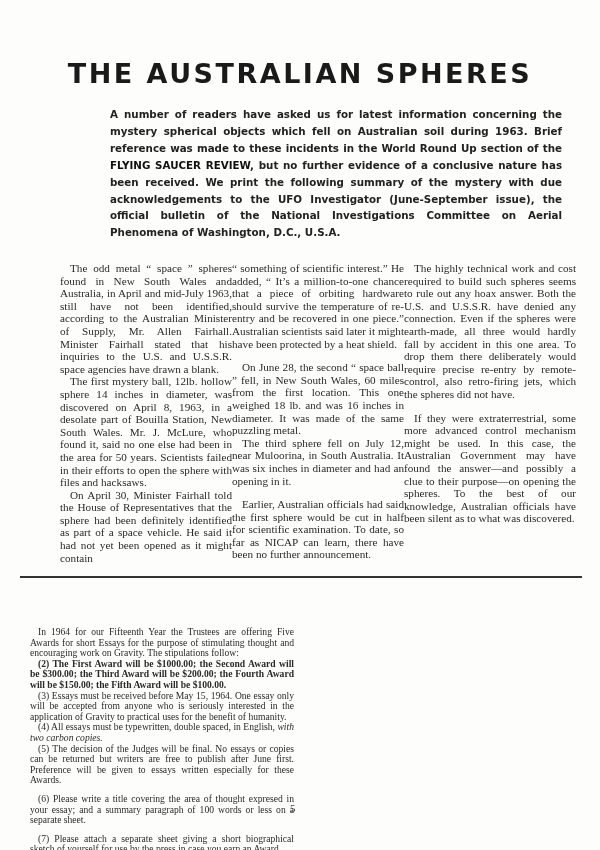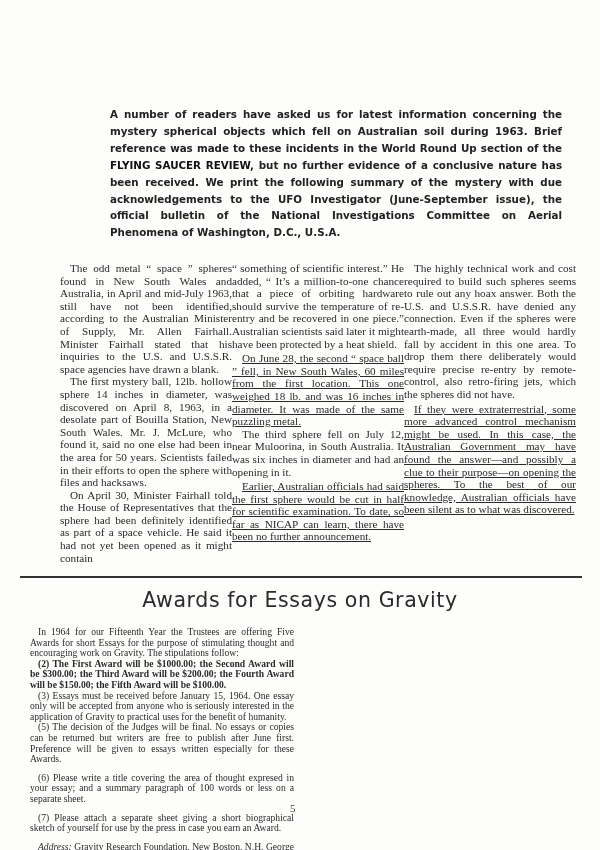--- a/index.html
+++ b/index.html
@@ -19,21 +19,21 @@
       font-family: "DejaVu Sans", sans-serif; font-weight: bold; font-size: 10.3px;
       line-height: 16.9px; text-align: justify; color: #222;
     }
     .intro .emph { font-weight: bold; color: #111; }
     .cols {
       position: absolute; top: 262px; left: 32px; width: 544px;
       display: flex; justify-content: flex-end;
     }
     .col { width: 172px; font-size: 11.2px; line-height: 12.6px; text-align: justify; color: #2a2a2a; }
     .col p { margin: 0; text-indent: 10px; }
-    .col p.gap { margin-top: 2px; text-decoration: underline; }
+    .col p.gap { margin-top: 11px; }
     .col p.noindent { text-indent: 0; }
     .rule {
       position: absolute; top: 576px; left: 20px; width: 562px; height: 2px;
       background: #333;
     }
     .awards-title {
       position: absolute; top: 588px; left: 0; width: 600px; text-align: center;
       font-family: "DejaVu Sans", sans-serif; font-size: 20.5px; letter-spacing: 0.6px;
       color: #2a2a2a;
     }
@@ -48,20 +48,21 @@
     .acol .i { font-style: italic; }
     .pageno {
       position: absolute; top: 802px; left: 290px; font-size: 11px; color: #444;
     }
   </style>
 </head>
 <body>
 
 <div class="page">
 
+  <div class="title">THE AUSTRALIAN SPHERES</div>
 
   <div class="intro">
     <span>A number of readers have asked us for latest information concerning the mystery spherical objects which fell on Australian soil during 1963. Brief reference was made to these incidents in the World Round Up section of the </span><span class="emph">FLYING SAUCER REVIEW</span><span>, but no further evidence of a conclusive nature has been received.  We print the following summary of the mystery with due acknowledgements to the UFO Investigator (June-September issue), the official bulletin of the National Investigations Committee on Aerial Phenomena of Washington, D.C., U.S.A.</span>
   </div>
 
   <div class="cols">
     <div class="col">
       <p>The odd metal “ space ” spheres found in New South Wales and Australia, in April and mid-July 1963, still have not been identified, according to the Australian Minister of Supply, Mr. Allen Fairhall. Minister Fairhall stated that his inquiries to the U.S. and U.S.S.R. space agencies have drawn a blank.</p>
       <p>The first mystery ball, 12lb. hollow sphere 14 inches in diameter, was discovered on April 8, 1963, in a desolate part of Bouilla Station, New South Wales. Mr. J. McLure, who found it, said no one else had been in the area for 50 years. Scientists failed in their efforts to open the sphere with files and hacksaws.</p>
       <p>On April 30, Minister Fairhall told the House of Representatives that the sphere had been definitely identified as part of a space vehicle.  He said it had not yet been opened as it might contain</p>
@@ -73,27 +74,27 @@
       <p class="gap">Earlier, Australian officials had said the first sphere would be cut in half for scientific examination. To date, so far as NICAP can learn, there have been no further announcement.</p>
     </div>
     <div class="col">
       <p>The highly technical work and cost required to build such spheres seems to rule out any hoax answer.  Both the U.S. and U.S.S.R. have denied any connection.  Even if the spheres were earth-made, all three would hardly fall by accident in this one area.  To drop them there deliberately would require precise re-entry by remote-control, also retro-firing jets, which the spheres did not have.</p>
       <p class="gap">If they were extraterrestrial, some more advanced control mechanism might be used.  In this case, the Australian Government may have found the answer—and possibly a clue to their purpose—on opening the spheres. To the best of our knowledge, Australian officials have been silent as to what was discovered.</p>
     </div>
   </div>
 
   <div class="rule"></div>
 
-  <div class="awards-title">Awards for Essays on Gravity</div>
 
   <div class="awards">
     <div class="acol">
       <p>In 1964 for our Fifteenth Year the Trustees are offering Five Awards for short Essays for the purpose of stimulating thought and encouraging work on Gravity.  The stipulations follow:</p>
       <p class="b">(2) The First Award will be $1000.00; the Second Award will be $300.00; the Third Award will be $200.00; the Fourth Award will be $150.00; the Fifth Award will be $100.00.</p>
-      <p>(3) Essays must be received before January 15, 1964.  One essay only will be accepted from anyone who is seriously interested in the application of Gravity to practical uses for the benefit of humanity.</p>
+      <p>(3) Essays must be received before May 15, 1964.  One essay only will be accepted from anyone who is seriously interested in the application of Gravity to practical uses for the benefit of humanity.</p>
+      <p><span>(4) All essays must be typewritten, double spaced, in English, </span><span class="i">with two carbon copies.</span></p>
     </div>
     <div class="acol">
       <p>(5) The decision of the Judges will be final.  No essays or copies can be returned but writers are free to publish after June first. Preference will be given to essays written especially for these Awards.</p>
       <p class="gap">(6) Please write a title covering the area of thought expresed in your essay; and a summary paragraph of 100 words or less on a separate sheet.</p>
       <p class="gap">(7) Please attach a separate sheet giving a short biographical sketch of yourself for use by the press in case you earn an Award.</p>
       <p class="gap"><span class="i">Address:</span><span> Gravity Research Foundation, New Boston, N.H. George M. Rideout, President.</span></p>
     </div>
   </div>
 
   <div class="pageno">5</div>

